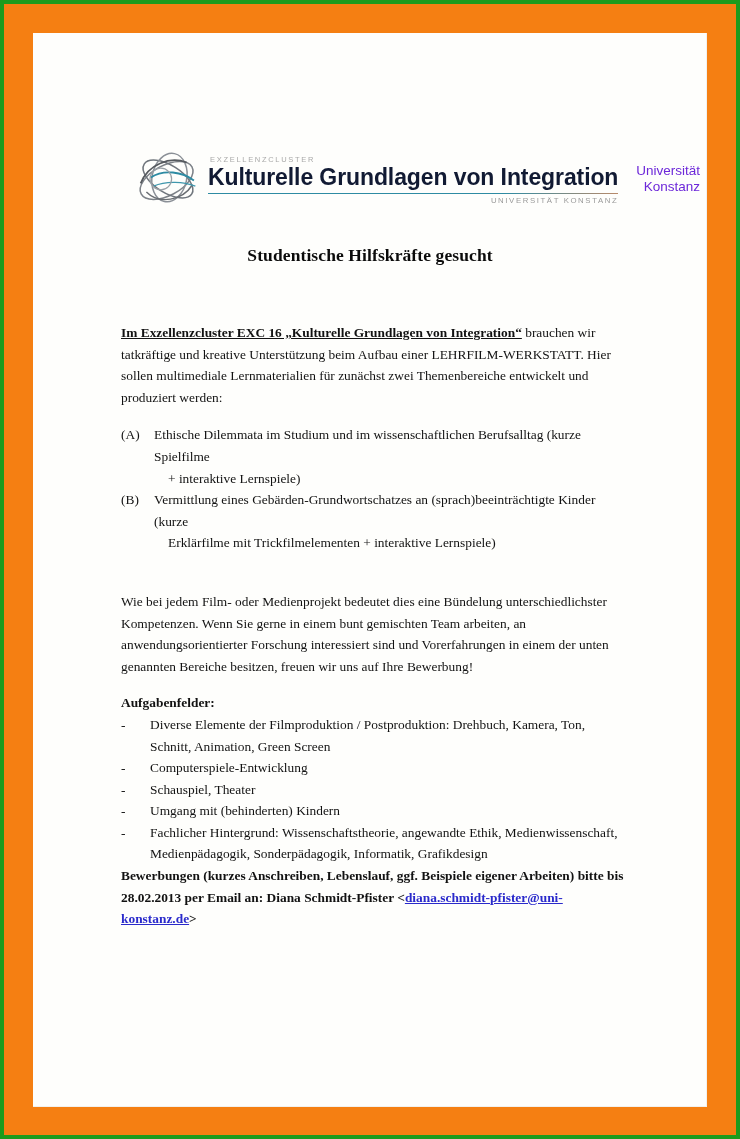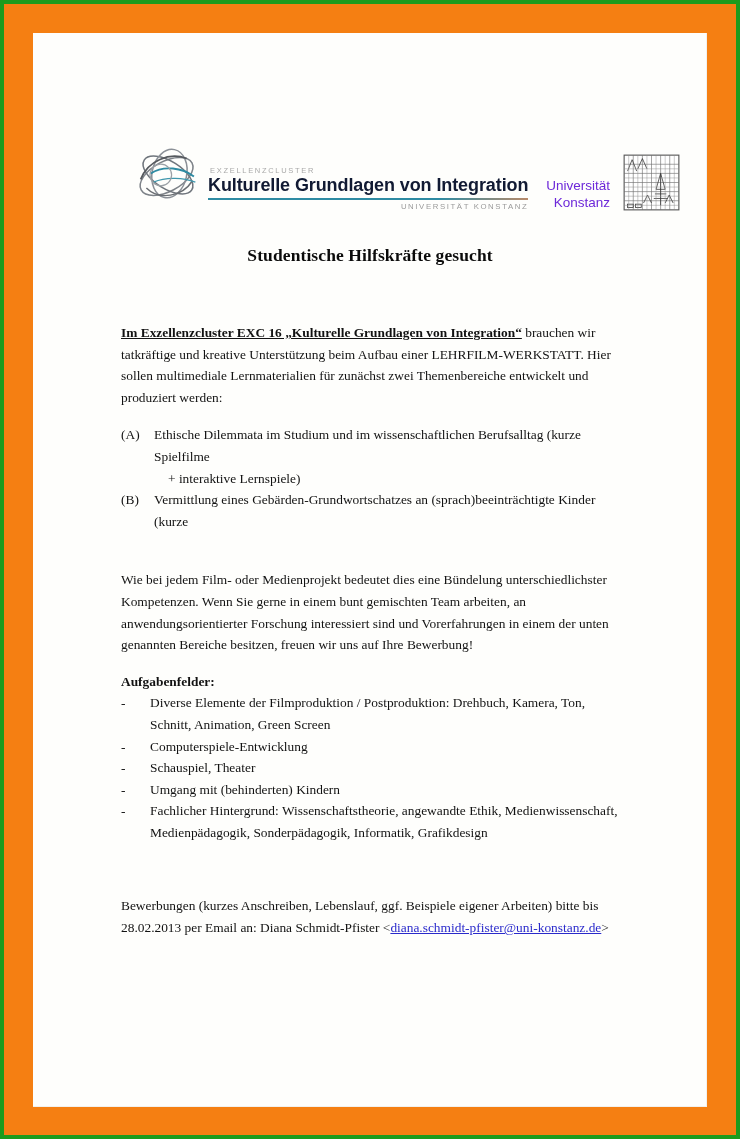--- a/index.html
+++ b/index.html
@@ -47,25 +47,25 @@
     top: 0;
     right: 0;
     bottom: 0;
     padding: 0;
   }
 
   
   .logo-row {
     position: absolute;
     left: 99px;
-    top: 88px;
+    top: 101px;
     width: 485px;
     height: 90px;
     display: flex;
-    align-items: flex-end;
+    align-items: center;
   }
   .swirl {
     width: 72px;
     height: 72px;
     flex: 0 0 72px;
     margin-right: 2px;
   }
   .cluster-block {
     flex: 0 0 auto;
     margin-left: 2px;
@@ -75,21 +75,21 @@
     font-family: "Liberation Sans", sans-serif;
     font-size: 7.5px;
     letter-spacing: 1.7px;
     color: #a9a9a9;
     margin: 0 0 1px 2px;
     text-transform: uppercase;
     font-weight: normal;
   }
   .cluster-name {
     font-family: "Liberation Sans", sans-serif;
-    font-size: 18px;
+    font-size: 23px;
     font-weight: bold;
     color: #111a33;
     letter-spacing: -0.1px;
     white-space: nowrap;
     line-height: 1.1;
   }
   .cluster-rule {
     height: 1.6px;
     background: linear-gradient(to right, #2e8ba3 0%, #2e8ba3 72%, #b98a6a 100%);
     margin: 3px 0 2px 0;
@@ -195,21 +195,21 @@
   .dash-list .marker {
     flex: 0 0 29px;
   }
   .dash-list .dtext {
     flex: 1 1 auto;
   }
 
   .plain-after-head { margin-top: 0; }
 
   .closing {
-    margin-top: 52px;
+    font-weight: bold;
   }
 
   a.mail {
     color: #2a2acb;
     text-decoration: underline;
   }
 </style>
 </head>
 <body>
 
@@ -294,21 +294,21 @@
 
           <p class="intro"><b>Im Exzellenzcluster EXC 16 „Kulturelle Grundlagen von Integration“</b><span> brauchen wir tatkräftige und kreative Unterstützung beim Aufbau einer LEHRFILM-WERKSTATT. Hier sollen multimediale Lernmaterialien für zunächst zwei Themenbereiche entwickelt und produziert werden:</span></p>
 
           <ul class="lettered">
             <li>
               <span class="marker">(A)</span>
               <span class="ltext"><span>Ethische Dilemmata im Studium und im wissenschaftlichen Berufsalltag (kurze Spielfilme</span><span class="cont-indent">+ interaktive Lernspiele)</span></span>
             </li>
             <li>
               <span class="marker">(B)</span>
-              <span class="ltext"><span>Vermittlung eines Gebärden-Grundwortschatzes an (sprach)beeinträchtigte Kinder (kurze</span></span>
+              <span class="ltext"><span>Vermittlung eines Gebärden-Grundwortschatzes an (sprach)beeinträchtigte Kinder (kurze</span><span class="cont-indent">Erklärfilme mit Trickfilmelementen + interaktive Lernspiele)</span></span>
             </li>
           </ul>
 
           <p class="para-mid">Wie bei jedem Film- oder Medienprojekt bedeutet dies eine Bündelung unterschiedlichster Kompetenzen. Wenn Sie gerne in einem bunt gemischten Team arbeiten, an anwendungsorientierter Forschung interessiert sind und Vorerfahrungen in einem der unten genannten Bereiche besitzen, freuen wir uns auf Ihre Bewerbung!</p>
 
           <p class="section-head">Aufgabenfelder:</p>
           <ul class="dash-list">
             <li>
               <span class="marker">-</span>
               <span class="dtext">Diverse Elemente der Filmproduktion / Postproduktion: Drehbuch, Kamera, Ton, Schnitt, Animation, Green Screen</span>

